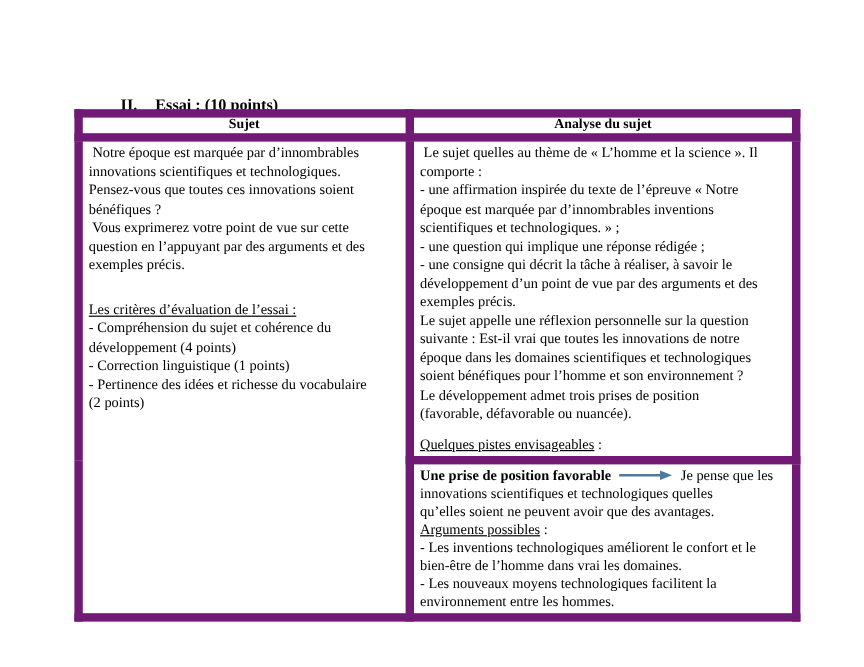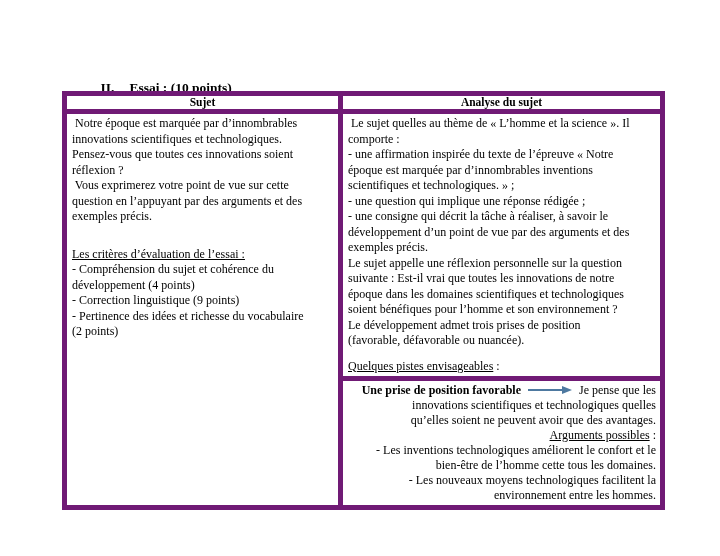--- a/index.html
+++ b/index.html
@@ -25,21 +25,21 @@
 
   table.doc-table {
     position: absolute;
     left: 62px;
     top: 91px;
     border-collapse: collapse;
     table-layout: fixed;
     width: 598px;
   }
   table.doc-table th, table.doc-table td {
-    border: 5px solid #701a75;
+    border: 7px solid #701a75;
     box-sizing: border-box;
     vertical-align: top;
     padding: 2px 4px 2px 5px;
     overflow: hidden;
   }
   th.col-sujet  { width: 276px; }
   th.col-analyse{ width: 322px; }
   table.doc-table th {
     font-size: 11.5px;
     font-weight: bold;
@@ -49,21 +49,21 @@
   }
   td.cell-analyse-top   { height: 261px; }
   td.cell-analyse-bottom{ height: 121px; }
 
   .ln {
     font-size: 12px;
     line-height: 15.5px;
     min-height: 15.5px;
     white-space: pre;
   }
-  td.cell-analyse-bottom .ln { line-height: 15px; min-height: 15px; text-align: right; }
+  td.cell-analyse-bottom .ln { line-height: 15px; min-height: 15px; }
   .gap-lg { height: 22px; }
   .gap-sm { height: 10px; }
   .u { text-decoration: underline; }
   .b { font-weight: bold; }
   .arrow-icon {
     display: inline-block;
     width: 46px;
     height: 10px;
     vertical-align: -1px;
     margin: 0 3px 0 6px;
@@ -84,29 +84,29 @@
         <th class="col-sujet">Sujet</th>
         <th class="col-analyse">Analyse du sujet</th>
       </tr>
     </thead>
     <tbody>
       <tr>
         <td rowspan="2" class="cell-sujet">
           <div class="ln"> Notre époque est marquée par d’innombrables</div>
           <div class="ln">innovations scientifiques et technologiques.</div>
           <div class="ln">Pensez-vous que toutes ces innovations soient</div>
-          <div class="ln">réflexion ?</div>
+          <div class="ln">bénéfiques ?</div>
           <div class="ln"> Vous exprimerez votre point de vue sur cette</div>
           <div class="ln">question en l’appuyant par des arguments et des</div>
           <div class="ln">exemples précis.</div>
           <div class="gap-lg"></div>
           <div class="ln u">Les critères d’évaluation de l’essai :</div>
           <div class="ln">- Compréhension du sujet et cohérence du</div>
           <div class="ln">développement (4 points)</div>
-          <div class="ln">- Correction linguistique (9 points)</div>
+          <div class="ln">- Correction linguistique (1 points)</div>
           <div class="ln">- Pertinence des idées et richesse du vocabulaire</div>
           <div class="ln">(2 points)</div>
         </td>
         <td class="cell-analyse-top">
           <div class="ln"> Le sujet quelles au thème de « L’homme et la science ». Il</div>
           <div class="ln">comporte :</div>
           <div class="ln">- une affirmation inspirée du texte de l’épreuve « Notre</div>
           <div class="ln">époque est marquée par d’innombrables inventions</div>
           <div class="ln">scientifiques et technologiques. » ;</div>
           <div class="ln">- une question qui implique une réponse rédigée ;</div>
@@ -126,21 +126,21 @@
       <tr>
         <td class="cell-analyse-bottom">
           <div class="ln"><span class="b">Une prise de position favorable</span><svg class="arrow-icon" viewBox="0 0 46 10">
                 <line x1="1" y1="5" x2="36" y2="5" stroke-width="2" stroke="#4e79a0"></line>
                 <polygon points="35,1 45,5 35,9" fill="#4e79a0"></polygon>
               </svg><span> Je pense que les</span></div>
           <div class="ln">innovations scientifiques et technologiques quelles</div>
           <div class="ln">qu’elles soient ne peuvent avoir que des avantages.</div>
           <div class="ln"><span class="u">Arguments possibles</span><span> :</span></div>
           <div class="ln">- Les inventions technologiques améliorent le confort et le</div>
-          <div class="ln">bien-être de l’homme cette tous les domaines.</div>
+          <div class="ln">bien-être de l’homme dans vrai les domaines.</div>
           <div class="ln">- Les nouveaux moyens technologiques facilitent la</div>
           <div class="ln">environnement entre les hommes.</div>
         </td>
       </tr>
     </tbody>
   </table>
 
 </div>
 
 </body></html>

